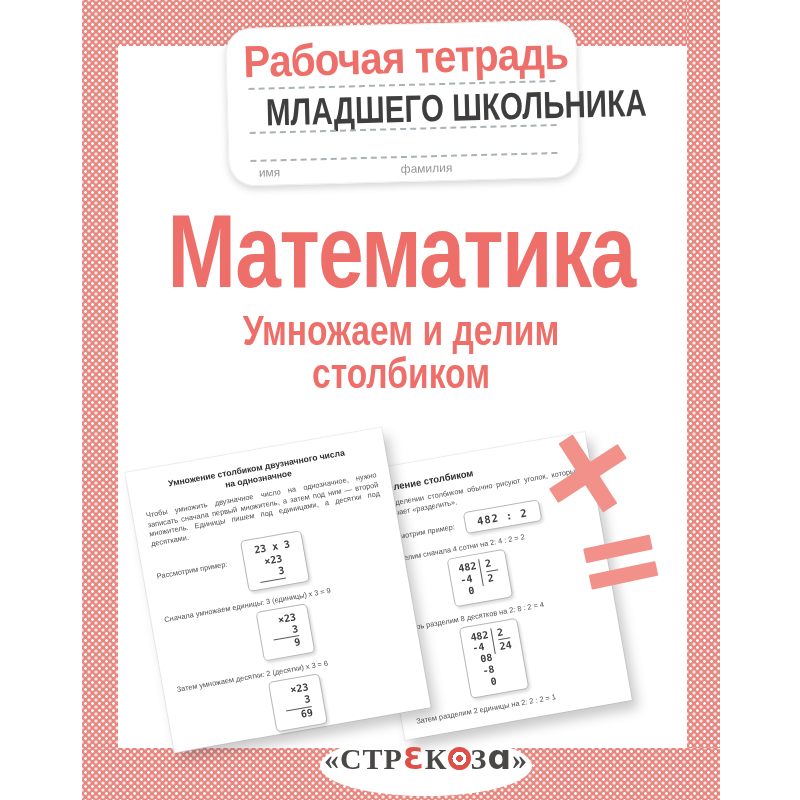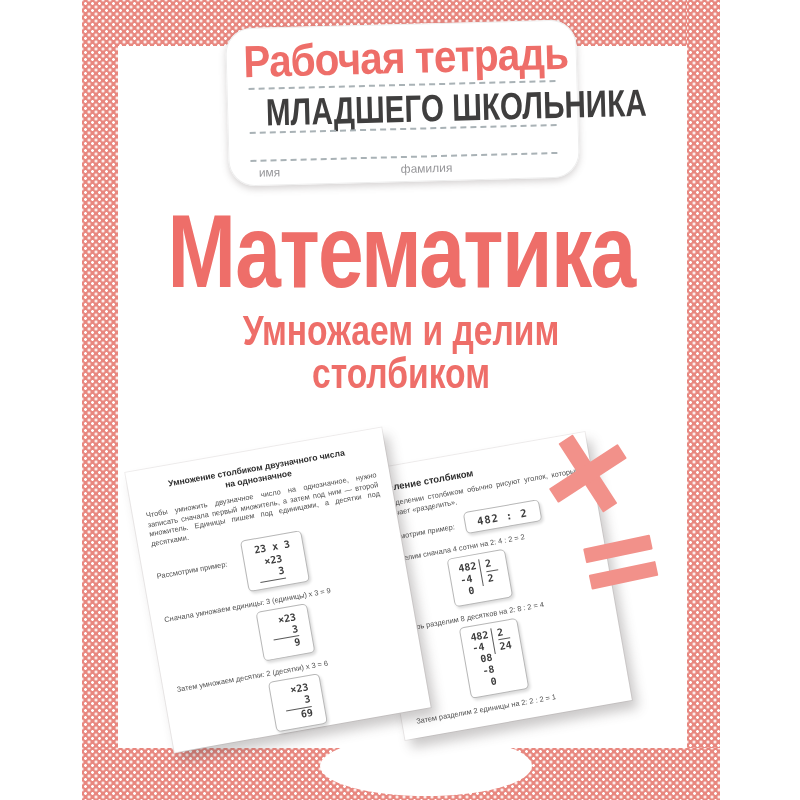--- a/index.html
+++ b/index.html
@@ -216,15 +216,16 @@
 
     <div class="sym-x">
       <span class="bar bx1"></span>
       <span class="bar bx2"></span>
     </div>
     <div class="sym-eq">
       <span class="ebar"></span>
       <span class="ebar"></span>
     </div>
 
+    <div class="logo"><span>«СТР</span><span class="lg-red">Ɛ</span><span>К</span><span class="lg-o"></span><span>З</span><span class="lg-a">ɑ</span><span>»</span></div>
 
   </div>
 </div>
 
 </body></html>

